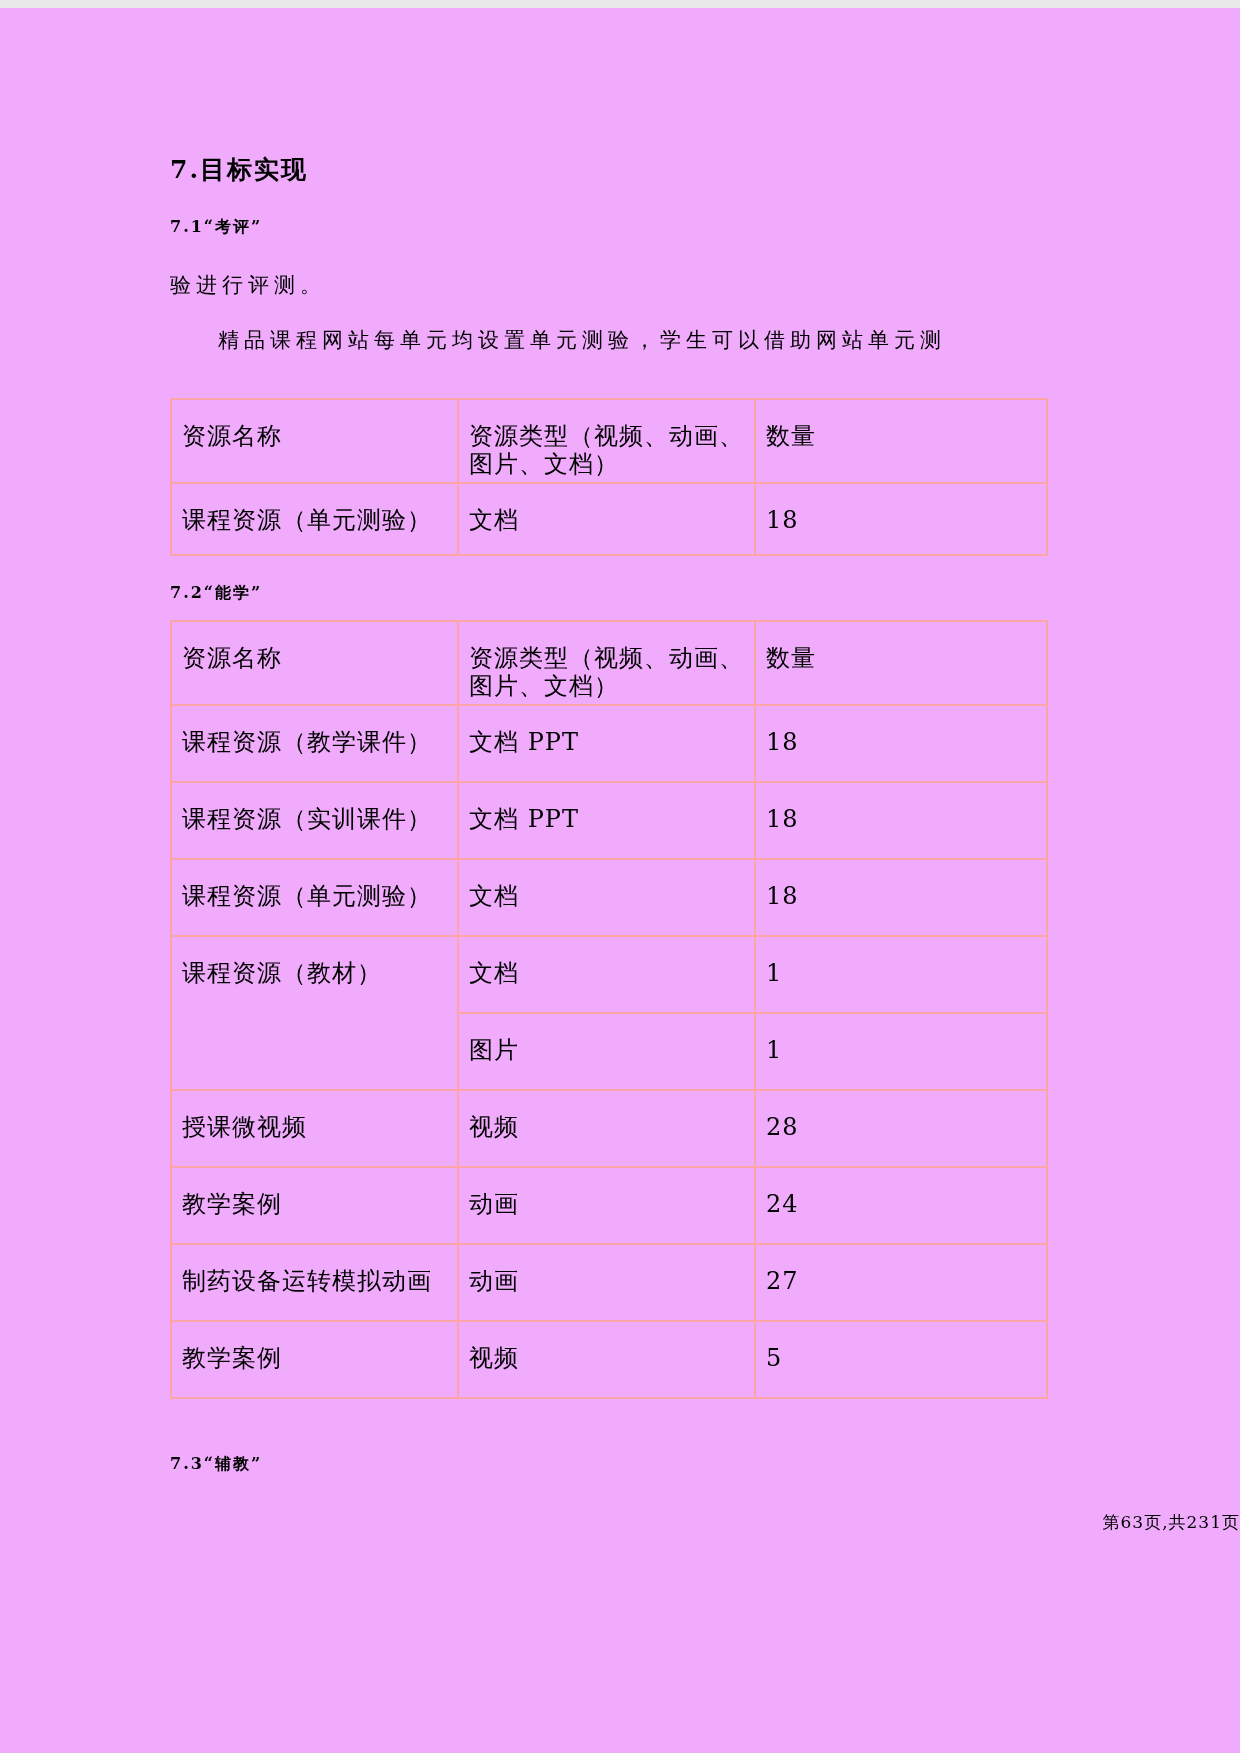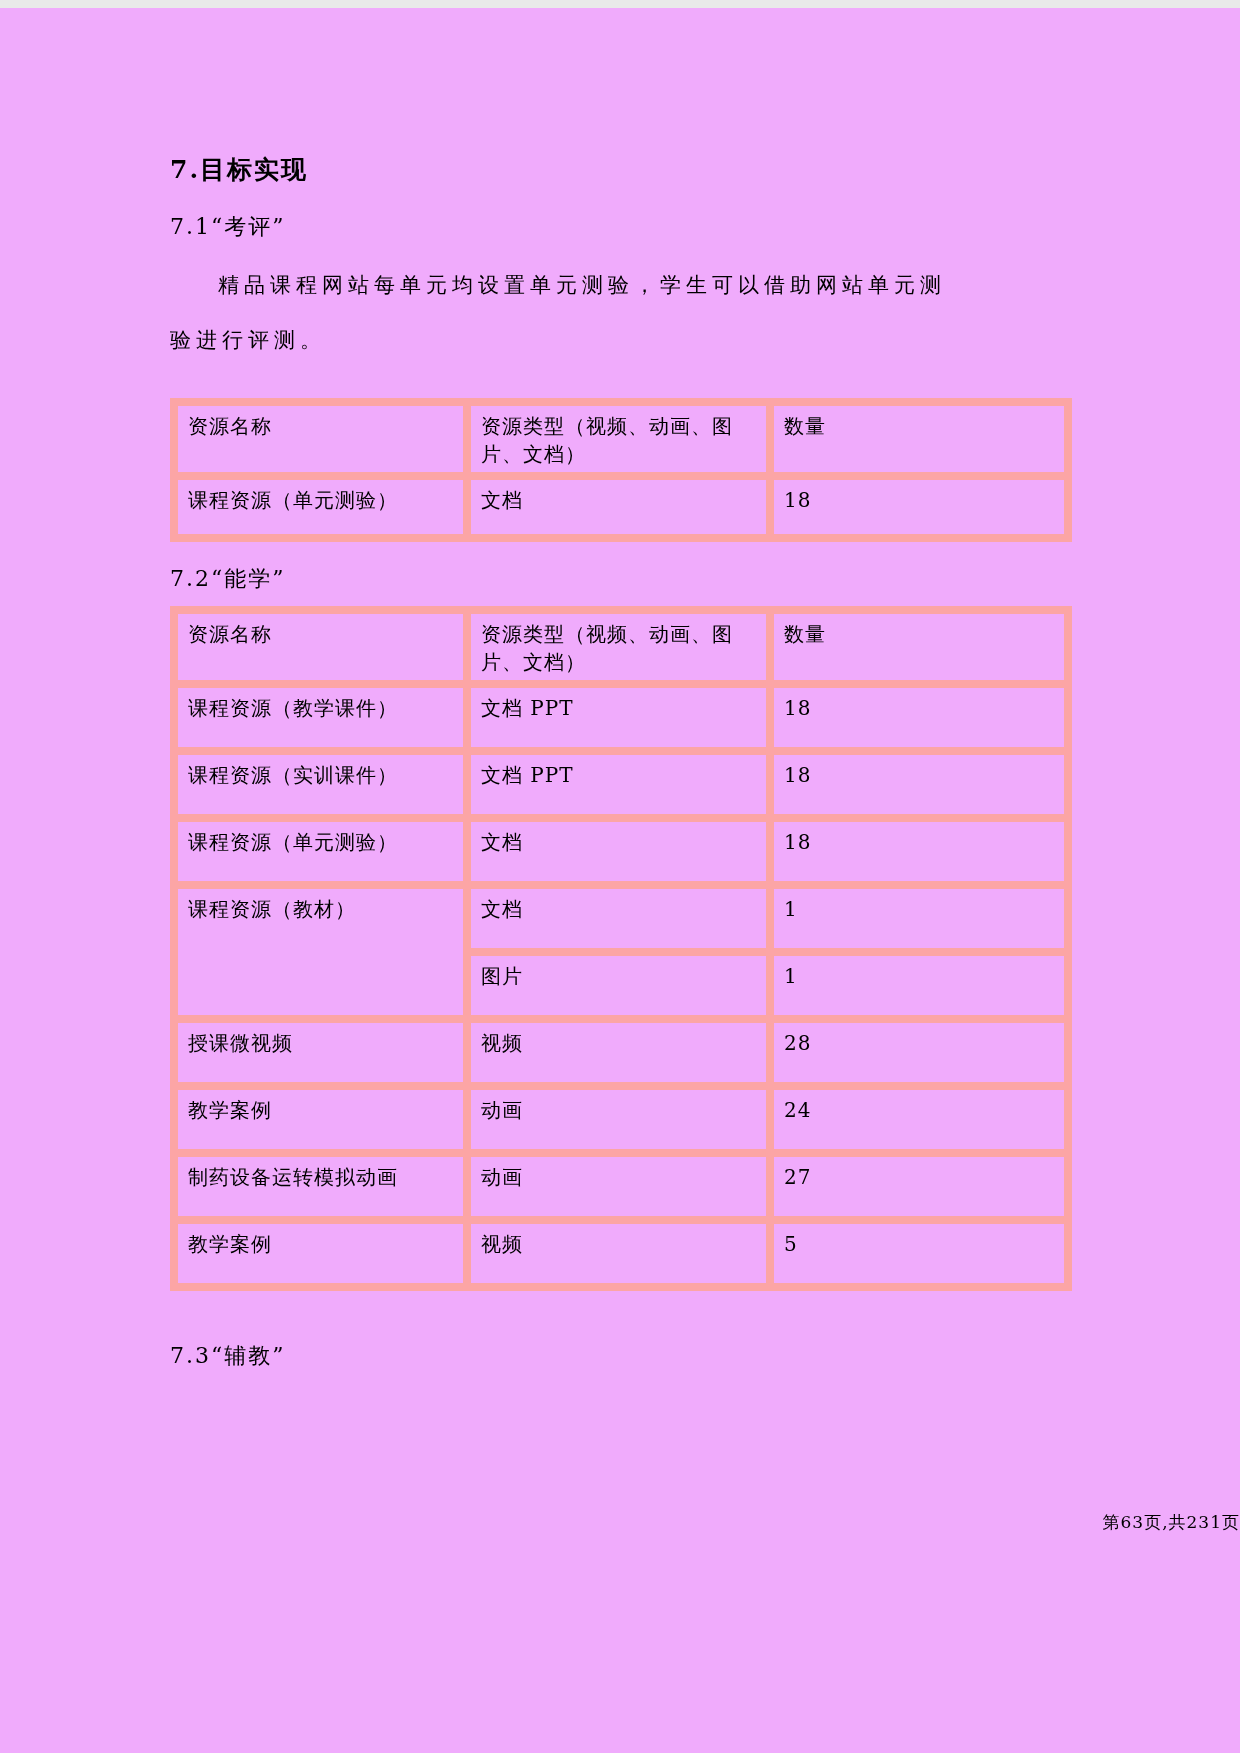--- a/index.html
+++ b/index.html
@@ -7,43 +7,43 @@
     width:1240px;height:1753px;background:#f0abfc;margin:8px auto;
     position:relative;box-sizing:border-box;
     padding:145px 170px 0 170px;
     font-family:"DejaVu Serif","Liberation Serif",serif;
     color:#000;
   }
   .h1{
     font-size:25px;font-weight:bold;margin:0;line-height:33px;letter-spacing:2px;
   }
   .h2{
-    font-size:22px;font-weight:normal;line-height:30px;letter-spacing:2px;margin:0;
+    font-size:16px;font-weight:bold;line-height:30px;letter-spacing:2px;margin:0;
   }
   .h2.s71{margin-top:26px;}
   .h2.s72{margin-top:22px;}
   .h2.s73{margin-top:50px;}
   .para{margin:0;}
   .para.p71{margin-top:16px;}
   .para.p72{margin-top:12px;}
   .para.p73{margin-top:16px;}
   .para-line{
     font-size:21px;line-height:55px;letter-spacing:5px;white-space:nowrap;
   }
   .para-line.indent{text-indent:48px;}
   table.res-table{
     width:810px;border-collapse:collapse;table-layout:fixed;
   }
   table.res-table.t1{margin-top:30px;}
   table.res-table.t2{margin-top:6px;}
   .res-table th,.res-table td{
-    border:8px solid #fca5a5;
+    border:2px solid #fca5a5;
     vertical-align:top;text-align:left;
-    padding:6px 10px 4px 10px;
-    font-size:20px;font-weight:normal;line-height:28px;letter-spacing:1px;
+    padding:22px 10px 4px 10px;
+    font-size:24px;font-weight:normal;line-height:28px;letter-spacing:1px;
     overflow:hidden;
   }
   .res-table .c1{width:265px;}
   .res-table .c2{width:275px;}
   .res-table .c3{width:270px;}
   .t1 tbody td{height:44px;}
   .t2 tbody td{height:49px;border-radius:15px;}
   .footer{
     position:absolute;left:17px;right:0;top:1503px;
     text-align:right;font-size:17px;letter-spacing:1px;
@@ -52,22 +52,22 @@
 </head>
 <body>
 
 <div class="page">
 
   <div class="h1">7.目标实现</div>
 
   <div class="h2 s71">7.1“考评”</div>
 
   <div class="para p71">
+    <div class="para-line">验进行评测。</div>
     <div class="para-line indent">精品课程网站每单元均设置单元测验，学生可以借助网站单元测</div>
-    <div class="para-line">验进行评测。</div>
   </div>
 
   <table class="res-table t1">
     <thead>
       <tr>
         <th class="c1">资源名称</th>
         <th class="c2">资源类型（视频、动画、图片、文档）</th>
         <th class="c3">数量</th>
       </tr>
     </thead>

